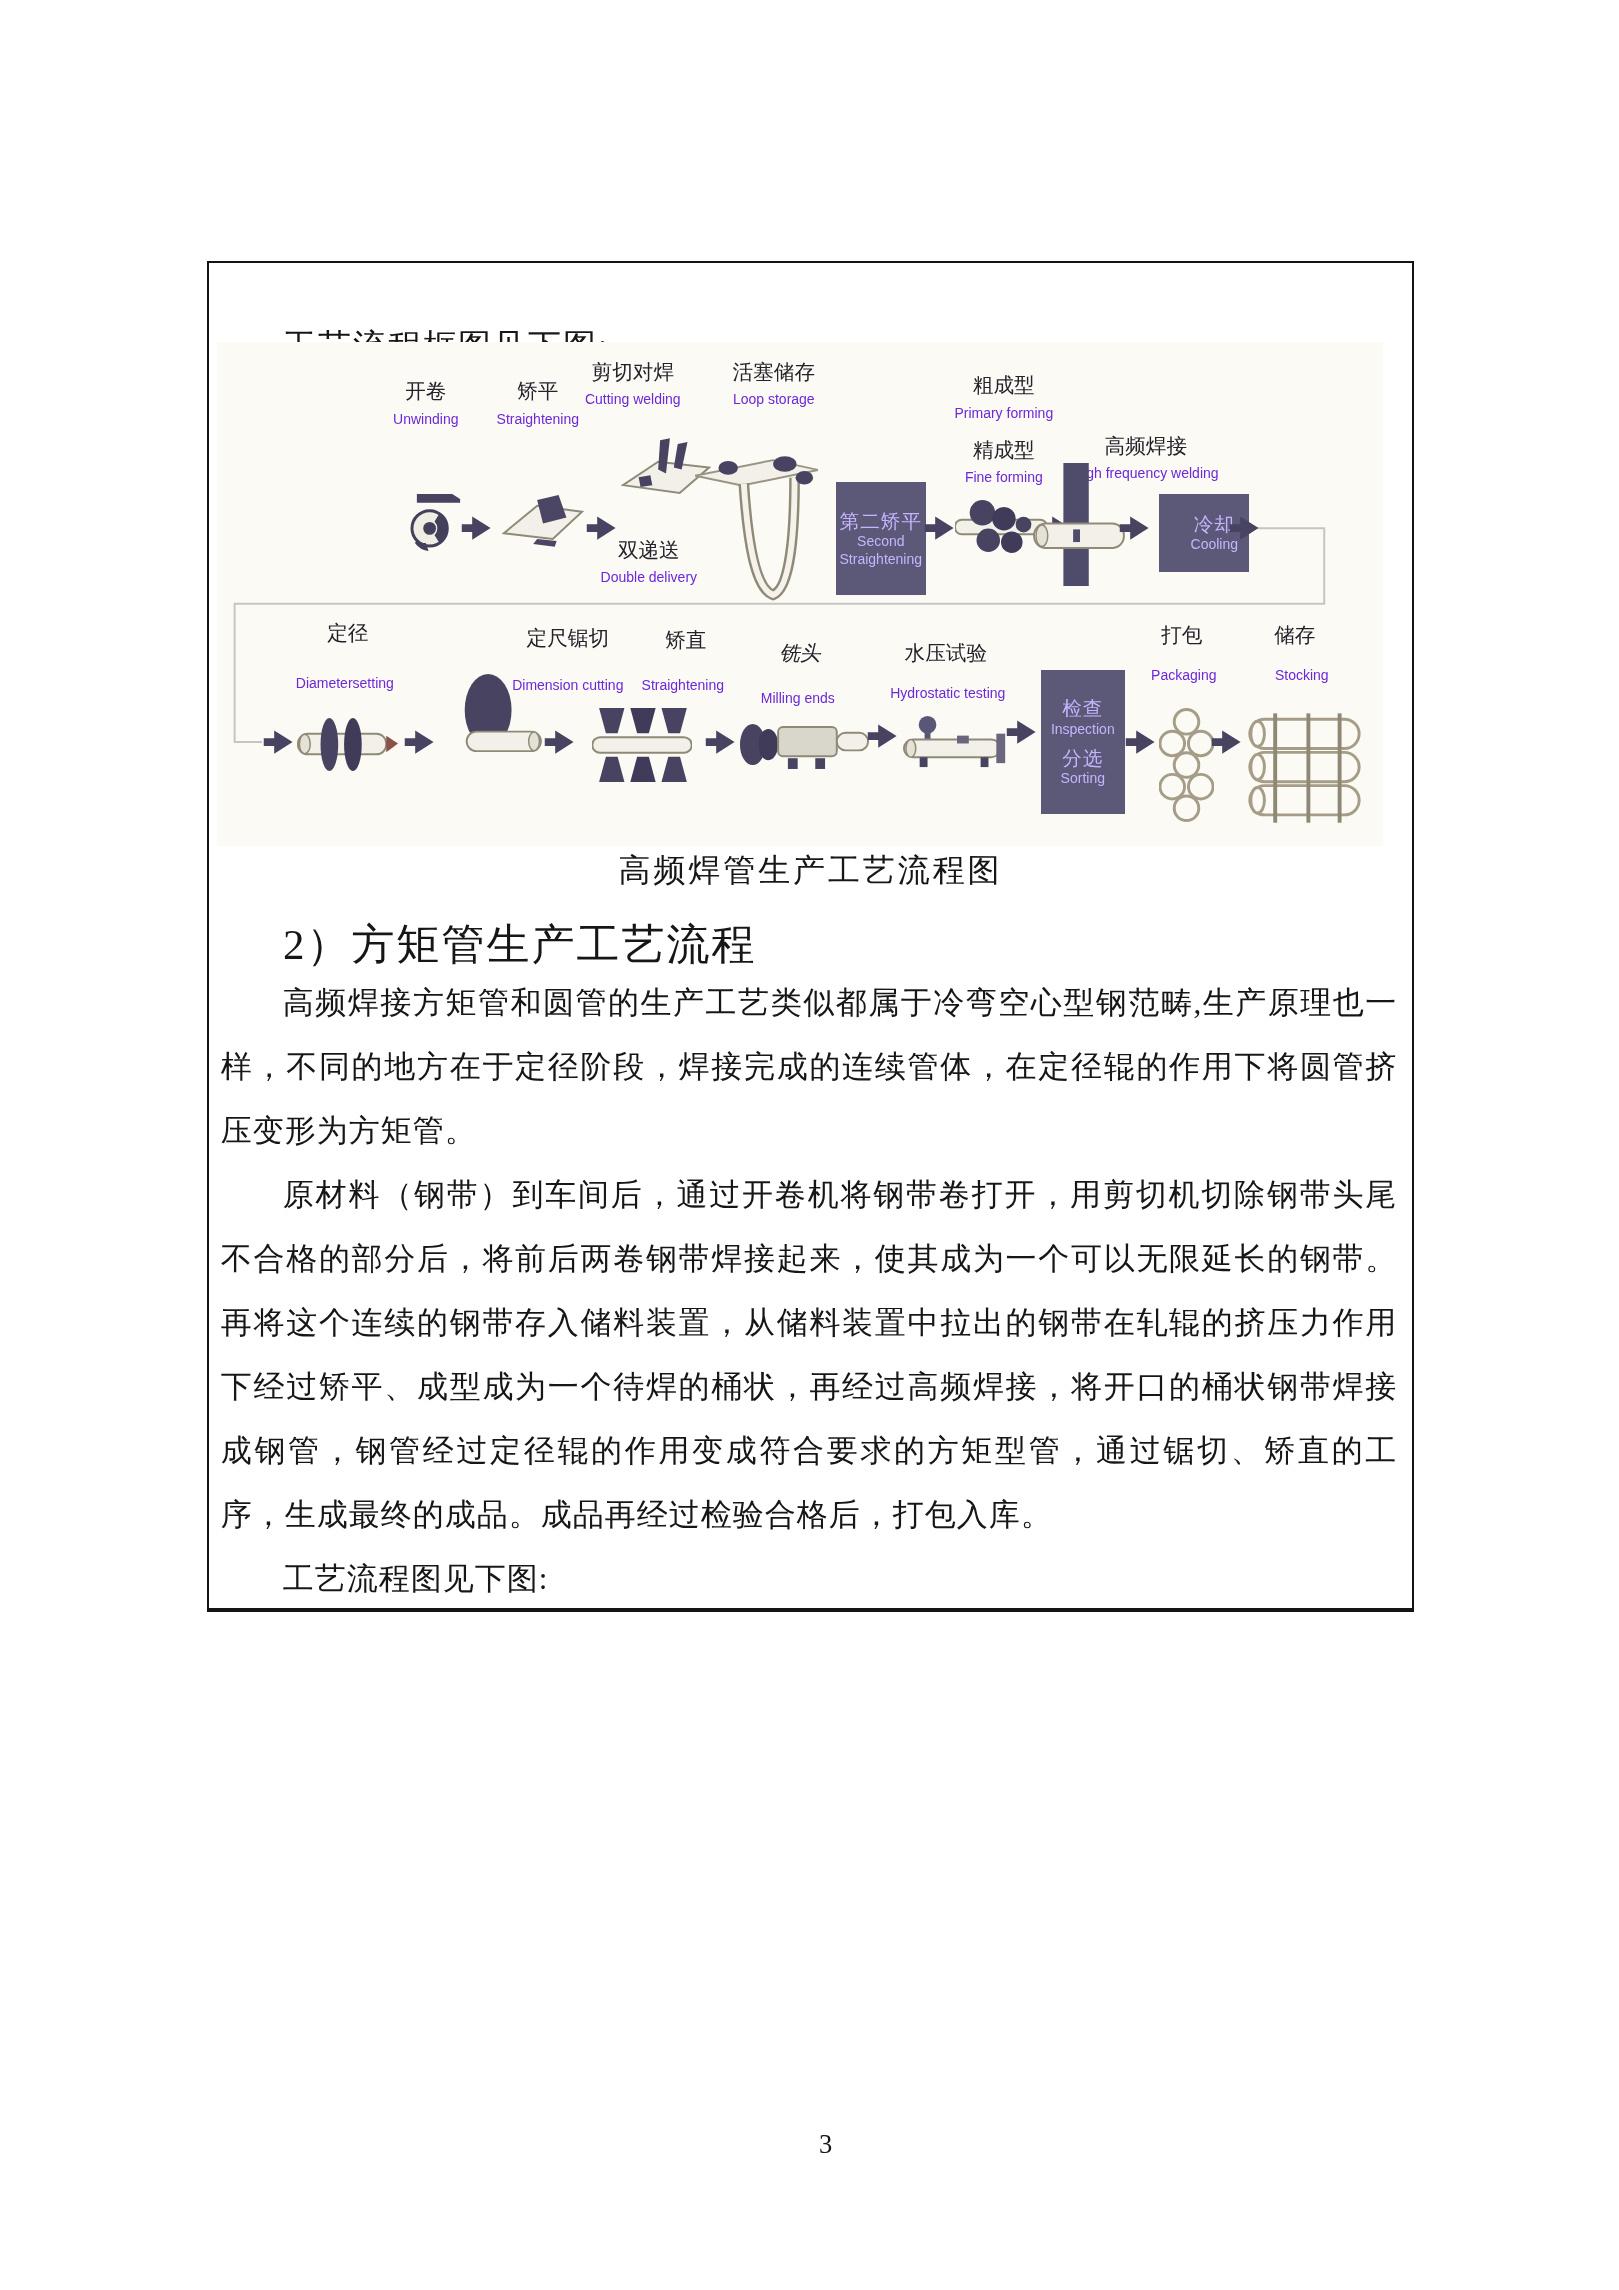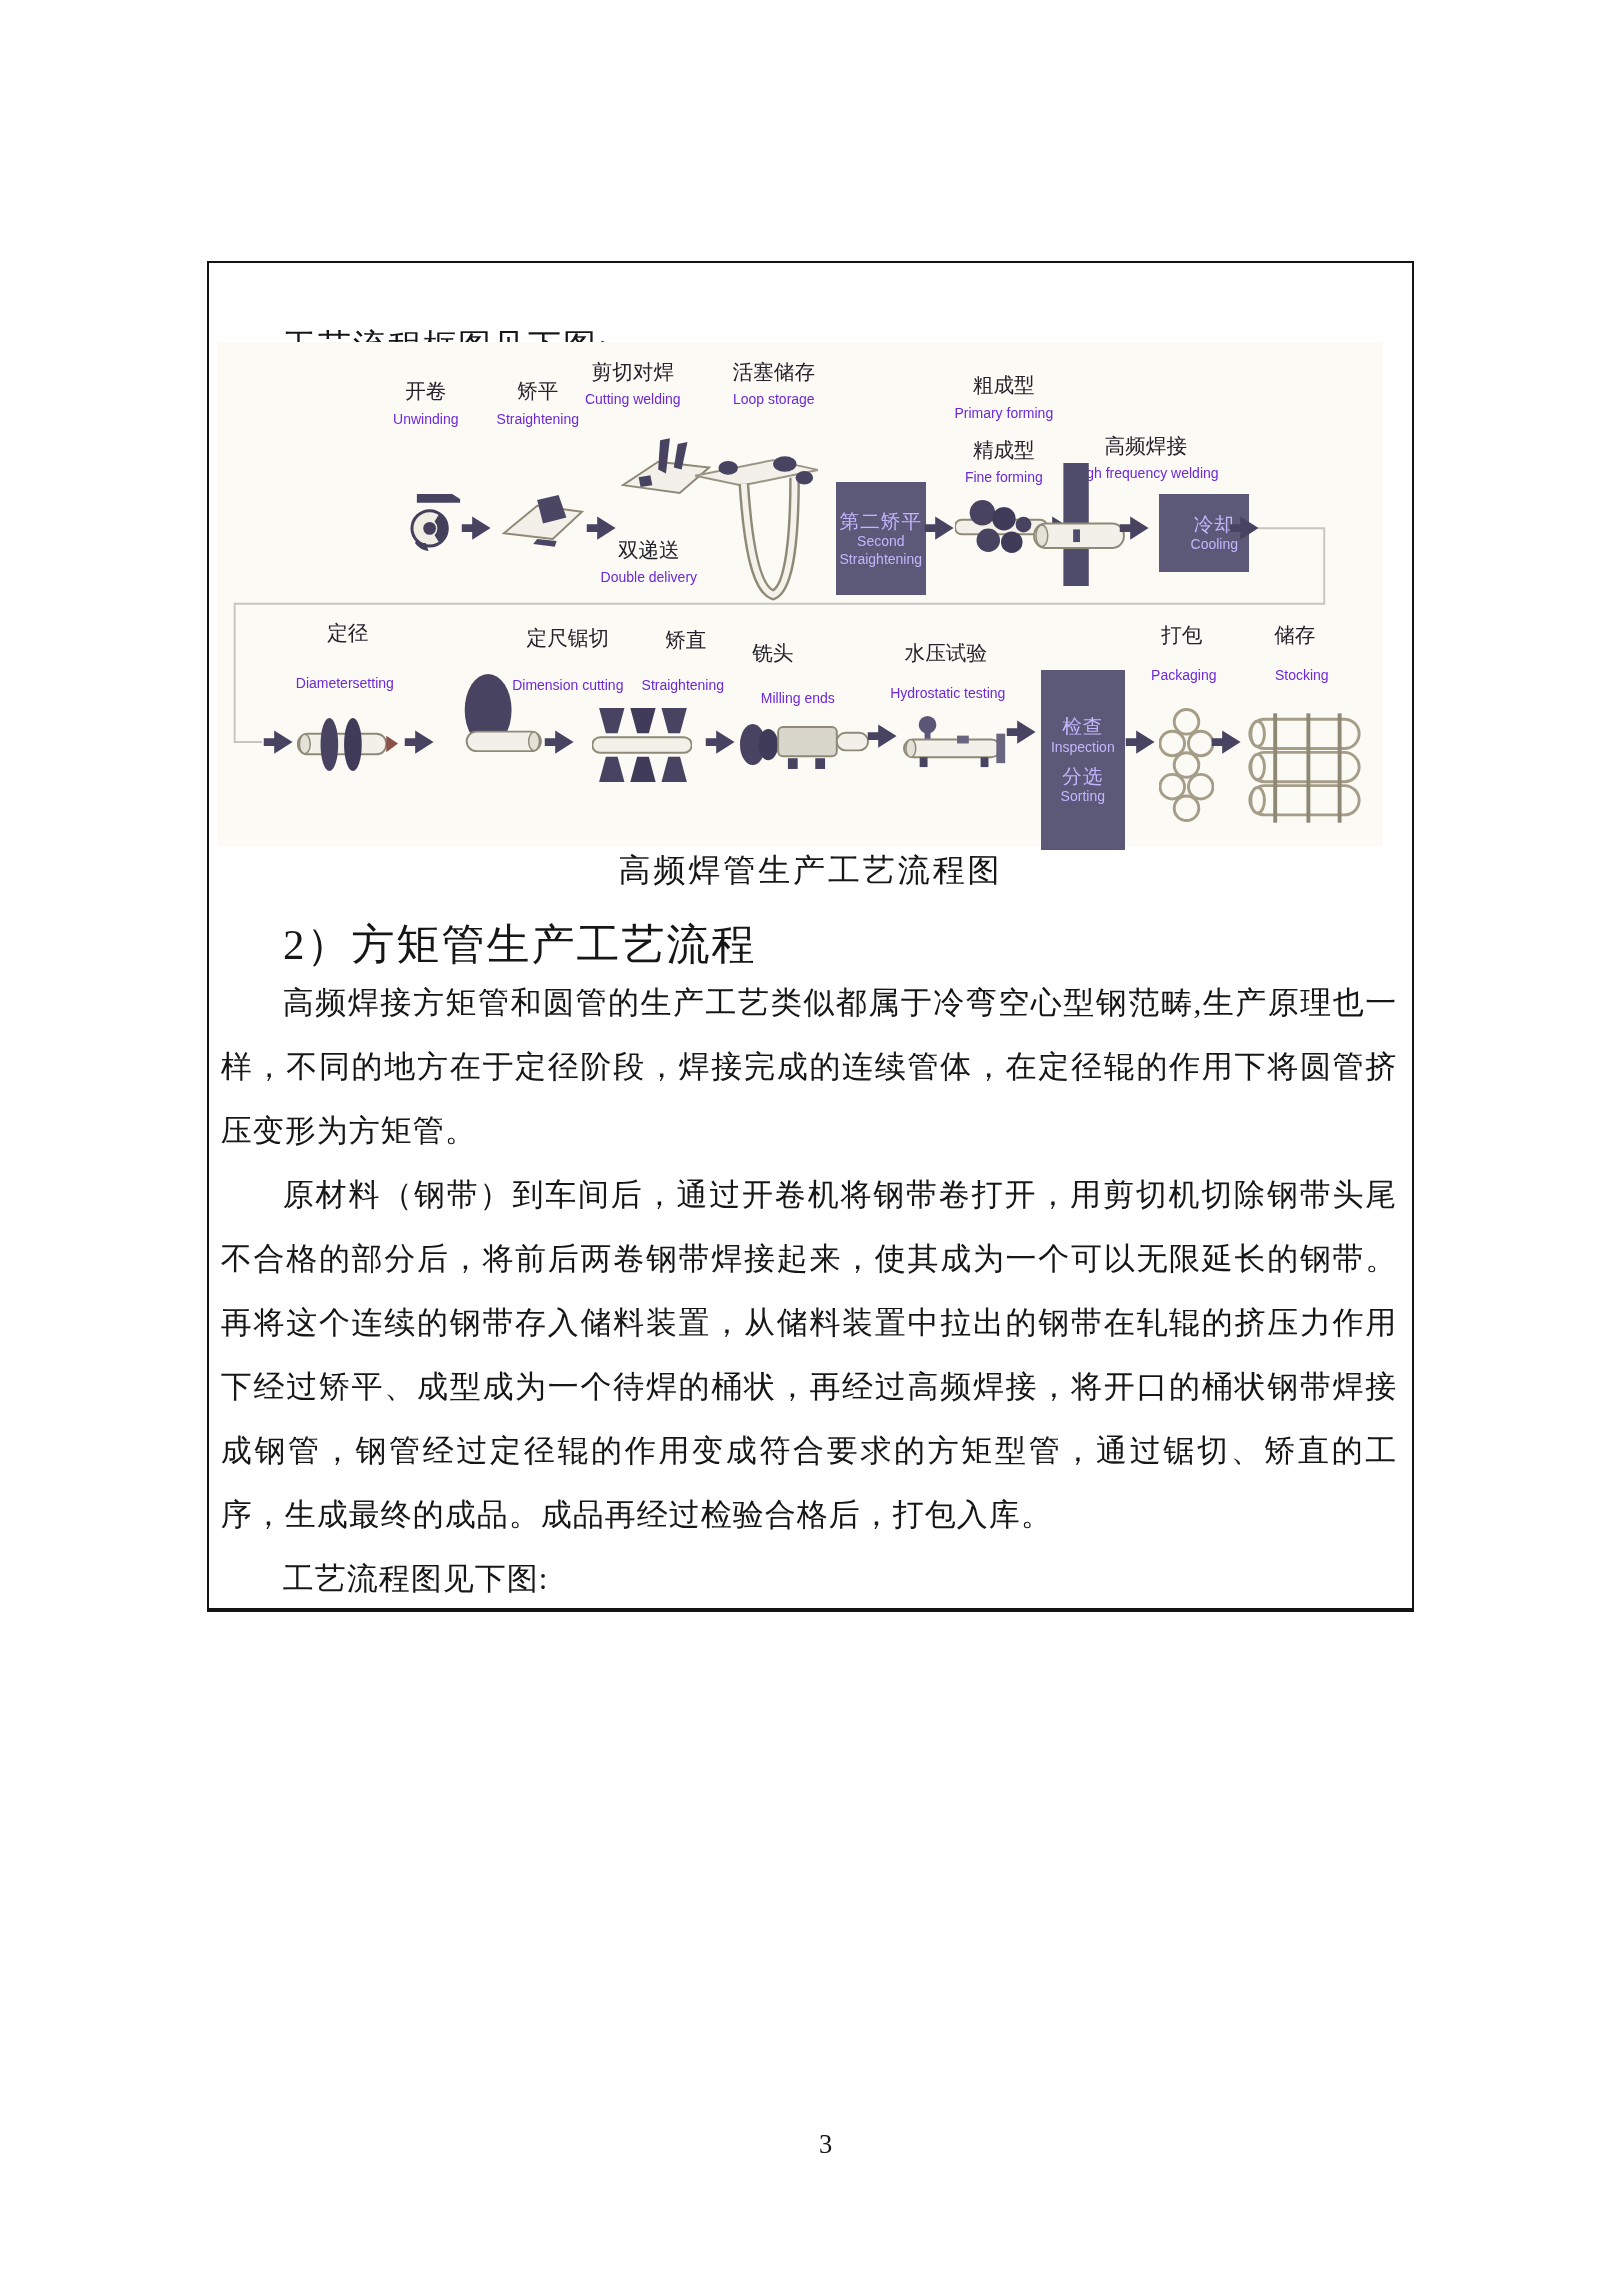--- a/index.html
+++ b/index.html
@@ -168,21 +168,21 @@
         <path d="M7 78 h26 l-7 -26 h-12 z" fill="#474361"></path>
         <path d="M39 2 h26 l-7 26 h-12 z" fill="#3f3b58"></path>
         <path d="M39 78 h26 l-7 -26 h-12 z" fill="#3f3b58"></path>
         <path d="M71 2 h26 l-7 26 h-12 z" fill="#474361"></path>
         <path d="M71 78 h26 l-7 -26 h-12 z" fill="#474361"></path>
       </svg>
       <svg class="flow-arrow" style="left:505px;top:400px;" width="33" height="31" viewBox="0 0 34 32">
         <polygon points="0,12 11,12 11,4 30,16 11,28 11,20 0,20" fill="#474361"></polygon>
       </svg>
 
-      <div class="cn-label" style="left:556px;top:297px;">铣头</div>
+      <div class="cn-label" style="left:583px;top:297px;font-style:italic;">铣头</div>
       <div class="en-label" style="left:581px;top:348px;">Milling ends</div>
       <svg class="icon" style="left:522px;top:369px;" width="133" height="69" viewBox="0 0 136 70">
         <ellipse cx="14" cy="34" rx="13" ry="21" fill="#474361"></ellipse>
         <ellipse cx="30" cy="34" rx="10" ry="16" fill="#3f3b58"></ellipse>
         <rect x="40" y="16" width="60" height="30" rx="5" fill="#d9d6cb" stroke="#8f8a78" stroke-width="2"></rect>
         <rect x="100" y="22" width="32" height="18" rx="9" fill="#f2f0e8" stroke="#8f8a78" stroke-width="2"></rect>
         <rect x="50" y="48" width="10" height="11" fill="#474361"></rect>
         <rect x="78" y="48" width="10" height="11" fill="#474361"></rect>
       </svg>
       <svg class="flow-arrow" style="left:667px;top:394px;" width="33" height="31" viewBox="0 0 34 32">
@@ -198,21 +198,21 @@
         <ellipse cx="13" cy="35" rx="5" ry="9" fill="#e4e1d6" stroke="#8f8a78" stroke-width="1.5"></ellipse>
         <rect x="100" y="20" width="9" height="30" fill="#6a6680"></rect>
         <rect x="60" y="22" width="12" height="8" fill="#6a6680"></rect>
         <rect x="22" y="44" width="8" height="10" fill="#474361"></rect>
         <rect x="84" y="44" width="8" height="10" fill="#474361"></rect>
       </svg>
       <svg class="flow-arrow" style="left:806px;top:390px;" width="33" height="31" viewBox="0 0 34 32">
         <polygon points="0,12 11,12 11,4 30,16 11,28 11,20 0,20" fill="#474361"></polygon>
       </svg>
 
-      <div class="dark-box" style="left:824px;top:328px;width:84px;height:180px;">
+      <div class="dark-box" style="left:824px;top:328px;width:84px;height:144px;">
         <span class="cn">检查</span>
         <span class="en">Inspection</span>
         <span class="cn" style="margin-top:7.8px;">分选</span>
         <span class="en">Sorting</span>
       </div>
       <svg class="flow-arrow" style="left:925px;top:400px;" width="33" height="31" viewBox="0 0 34 32">
         <polygon points="0,12 11,12 11,4 30,16 11,28 11,20 0,20" fill="#474361"></polygon>
       </svg>
 
       <div class="cn-label" style="left:965px;top:279px;">打包</div>

